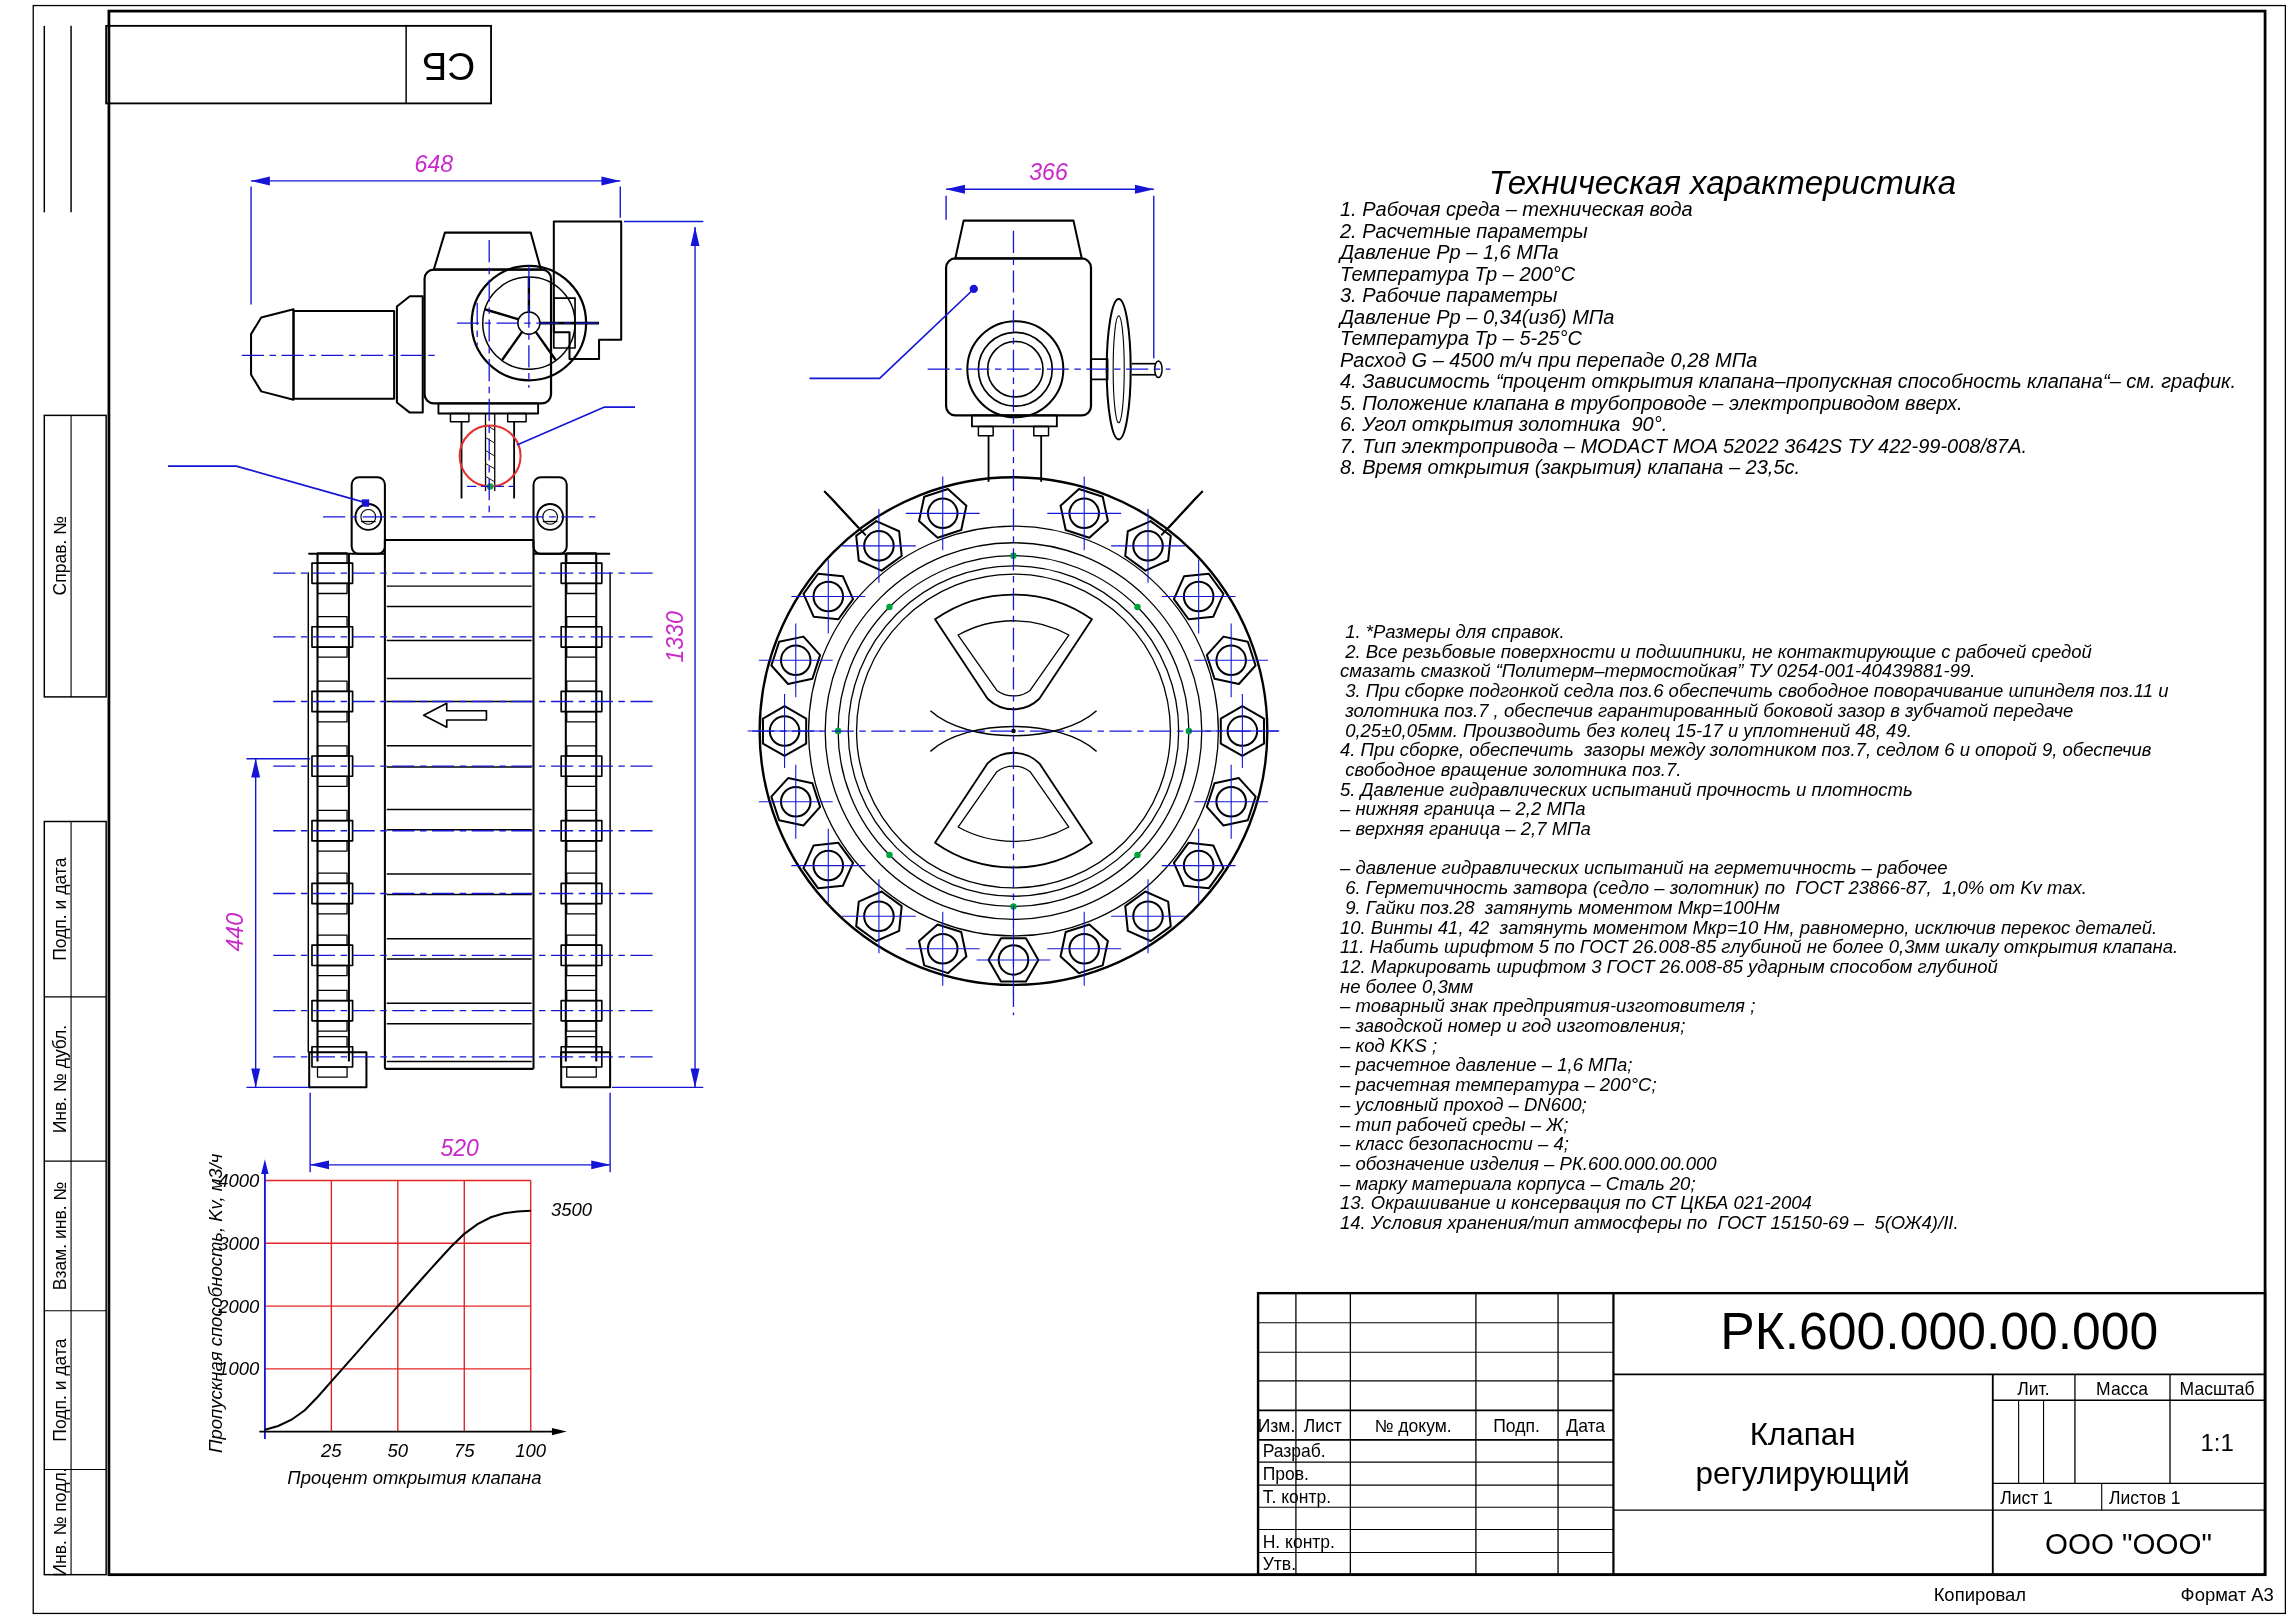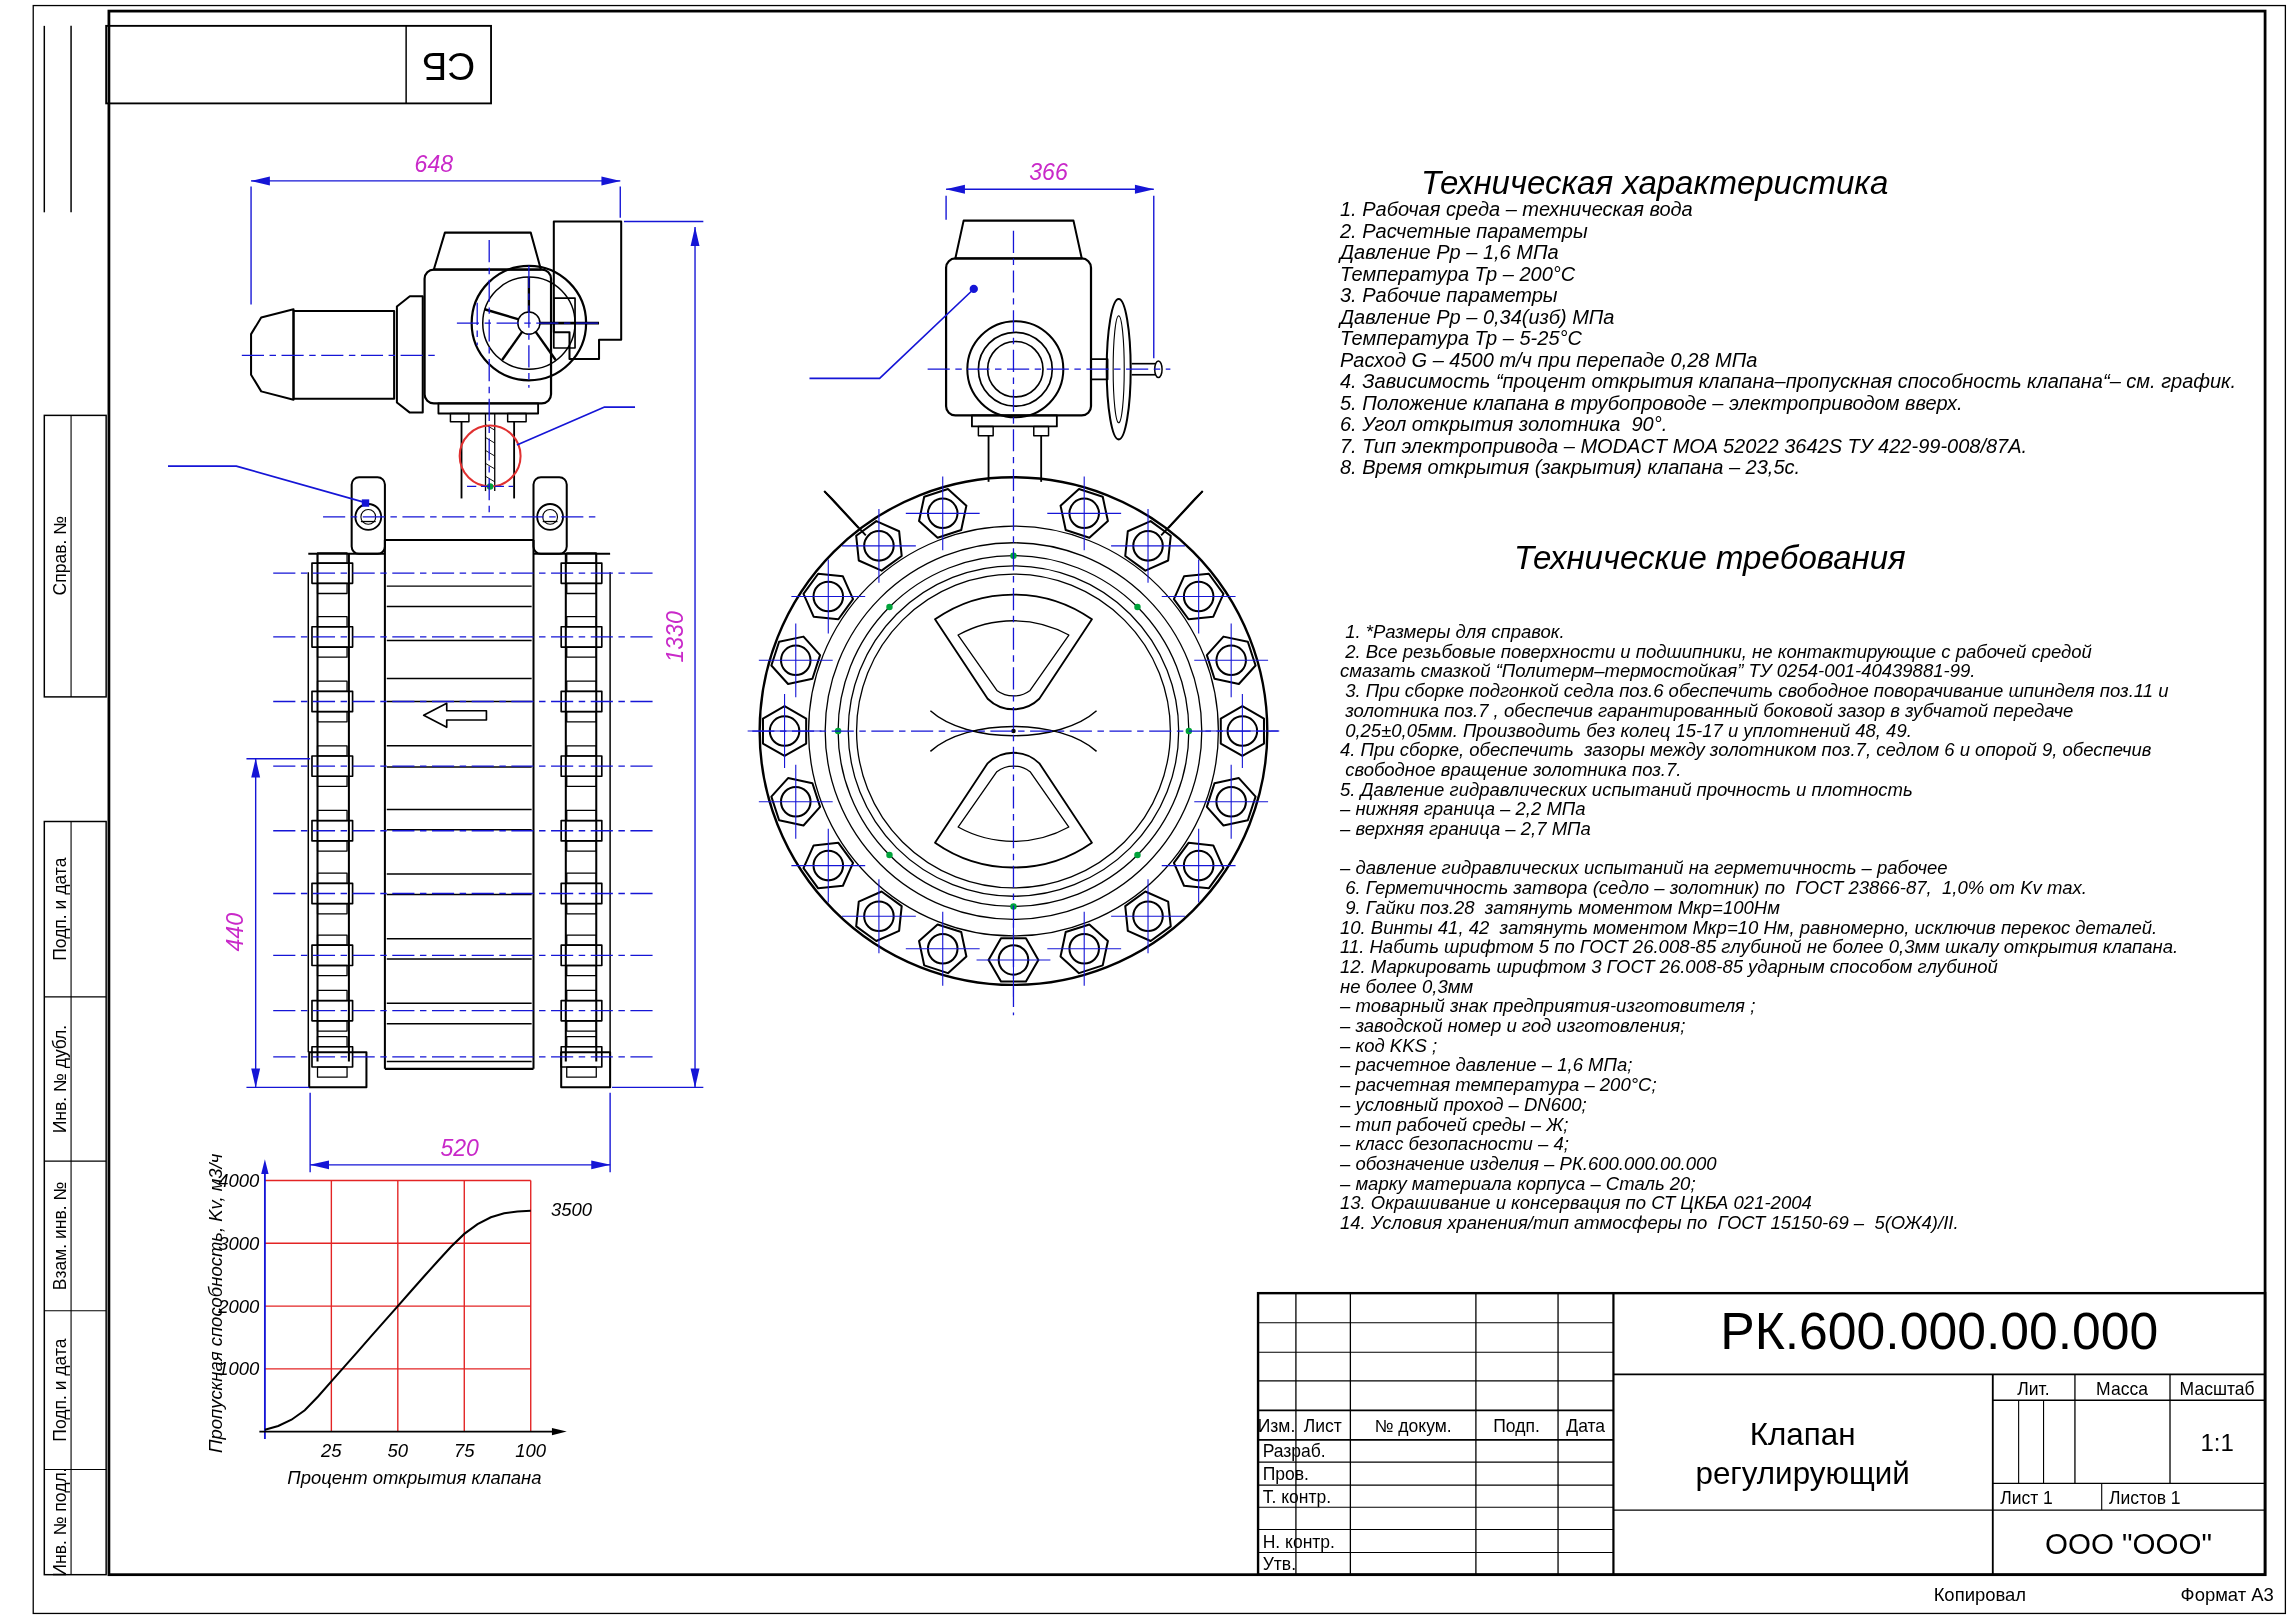--- a/index.html
+++ b/index.html
@@ -1,21 +1,21 @@
 <!DOCTYPE html>
 <html style="font-size:14.8px"><head>
 <meta charset="utf-8">
 <style>
   html,body{margin:0;padding:0;background:#9a9a9a;}
   .sheet{position:relative;width:2290px;height:1619px;background:#ffffff;overflow:hidden;
          font-family:"Liberation Sans",sans-serif;}
   .sheet svg{position:absolute;left:0;top:0;}
   .tb{position:absolute;color:#000;white-space:pre;}
   .it{font-style:italic;}
-  .ctr{text-align:left;}
+  .ctr{text-align:right;}
   
   text{font-family:"Liberation Sans",sans-serif;fill:#000;}
   .dimtxt{fill:#c929c9;font-style:italic;font-size:25px;}
   .sidetxt{font-size:19px;}
   .ttl19{font-size:19px;}
   .chtxt{font-style:italic;font-size:20px;}
   
   .blk{stroke:#000;fill:none;}
   .blu{stroke:#1515d6;fill:none;}
   .red{stroke:#e03030;fill:none;}
@@ -484,17 +484,16 @@
     <text x="2402" y="1572" font-size="26" text-anchor="middle">1:1</text>
     <text x="2167" y="1629" class="ttl19">Лист 1</text>
     <text x="2285" y="1629" class="ttl19">Листов 1</text>
     <text x="2306" y="1684" font-size="32" text-anchor="middle">ООО "ООО"</text>
   </g>
 </svg>
 
 <div class="tb it ctr" style="left:1421px;top:164px;width:535px;font-size:33px;">Техническая характеристика</div>
 <div class="tb it" id="char-lines" style="left:1340px;top:199px;font-size:20px;line-height:21.5px;"><div>1. Рабочая среда – техническая вода</div><div>2. Расчетные параметры</div><div>Давление Рр – 1,6 МПа</div><div>Температура Тр – 200°С</div><div>3. Рабочие параметры</div><div>Давление Рр – 0,34(изб) МПа</div><div>Температура Тр – 5-25°С</div><div>Расход G – 4500 т/ч при перепаде 0,28 МПа</div><div>4. Зависимость “процент открытия клапана–пропускная способность клапана“– см. график.</div><div>5. Положение клапана в трубопроводе – электроприводом вверх.</div><div>6. Угол открытия золотника  90°.</div><div>7. Тип электропривода – MODACT MOA 52022 3642S ТУ 422-99-008/87А.</div><div>8. Время открытия (закрытия) клапана – 23,5с.</div></div>
 
-<div class="tb it ctr" style="left:1514px;top:539px;width:535px;font-size:33px;">Технические требования</div>
 <div class="tb it" id="req-lines" style="left:1340px;top:622px;font-size:18.5px;line-height:19.7px;"><div> 1. *Размеры для справок.</div><div> 2. Все резьбовые поверхности и подшипники, не контактирующие с рабочей средой</div><div>смазать смазкой “Политерм–термостойкая” ТУ 0254-001-40439881-99.</div><div> 3. При сборке подгонкой седла поз.6 обеспечить свободное поворачивание шпинделя поз.11 и</div><div> золотника поз.7 , обеспечив гарантированный боковой зазор в зубчатой передаче</div><div> 0,25±0,05мм. Производить без колец 15-17 и уплотнений 48, 49.</div><div>4. При сборке, обеспечить  зазоры между золотником поз.7, седлом 6 и опорой 9, обеспечив</div><div> свободное вращение золотника поз.7.</div><div>5. Давление гидравлических испытаний прочность и плотность</div><div>– нижняя граница – 2,2 МПа</div><div>– верхняя граница – 2,7 МПа</div><div>&nbsp;</div><div>– давление гидравлических испытаний на герметичность – рабочее</div><div> 6. Герметичность затвора (седло – золотник) по  ГОСТ 23866-87,  1,0% от Kv max.</div><div> 9. Гайки поз.28  затянуть моментом Мкр=100Нм</div><div>10. Винты 41, 42  затянуть моментом Мкр=10 Нм, равномерно, исключив перекос деталей.</div><div>11. Набить шрифтом 5 по ГОСТ 26.008-85 глубиной не более 0,3мм шкалу открытия клапана.</div><div>12. Маркировать шрифтом 3 ГОСТ 26.008-85 ударным способом глубиной</div><div>не более 0,3мм</div><div>– товарный знак предприятия-изготовителя ;</div><div>– заводской номер и год изготовления;</div><div>– код KKS ;</div><div>– расчетное давление – 1,6 МПа;</div><div>– расчетная температура – 200°С;</div><div>– условный проход – DN600;</div><div>– тип рабочей среды – Ж;</div><div>– класс безопасности – 4;</div><div>– обозначение изделия – РК.600.000.00.000</div><div>– марку материала корпуса – Сталь 20;</div><div>13. Окрашивание и консервация по СТ ЦКБА 021-2004</div><div>14. Условия хранения/тип атмосферы по  ГОСТ 15150-69 –  5(ОЖ4)/II.</div></div>
 
 </div>
 
 
 </body></html>

